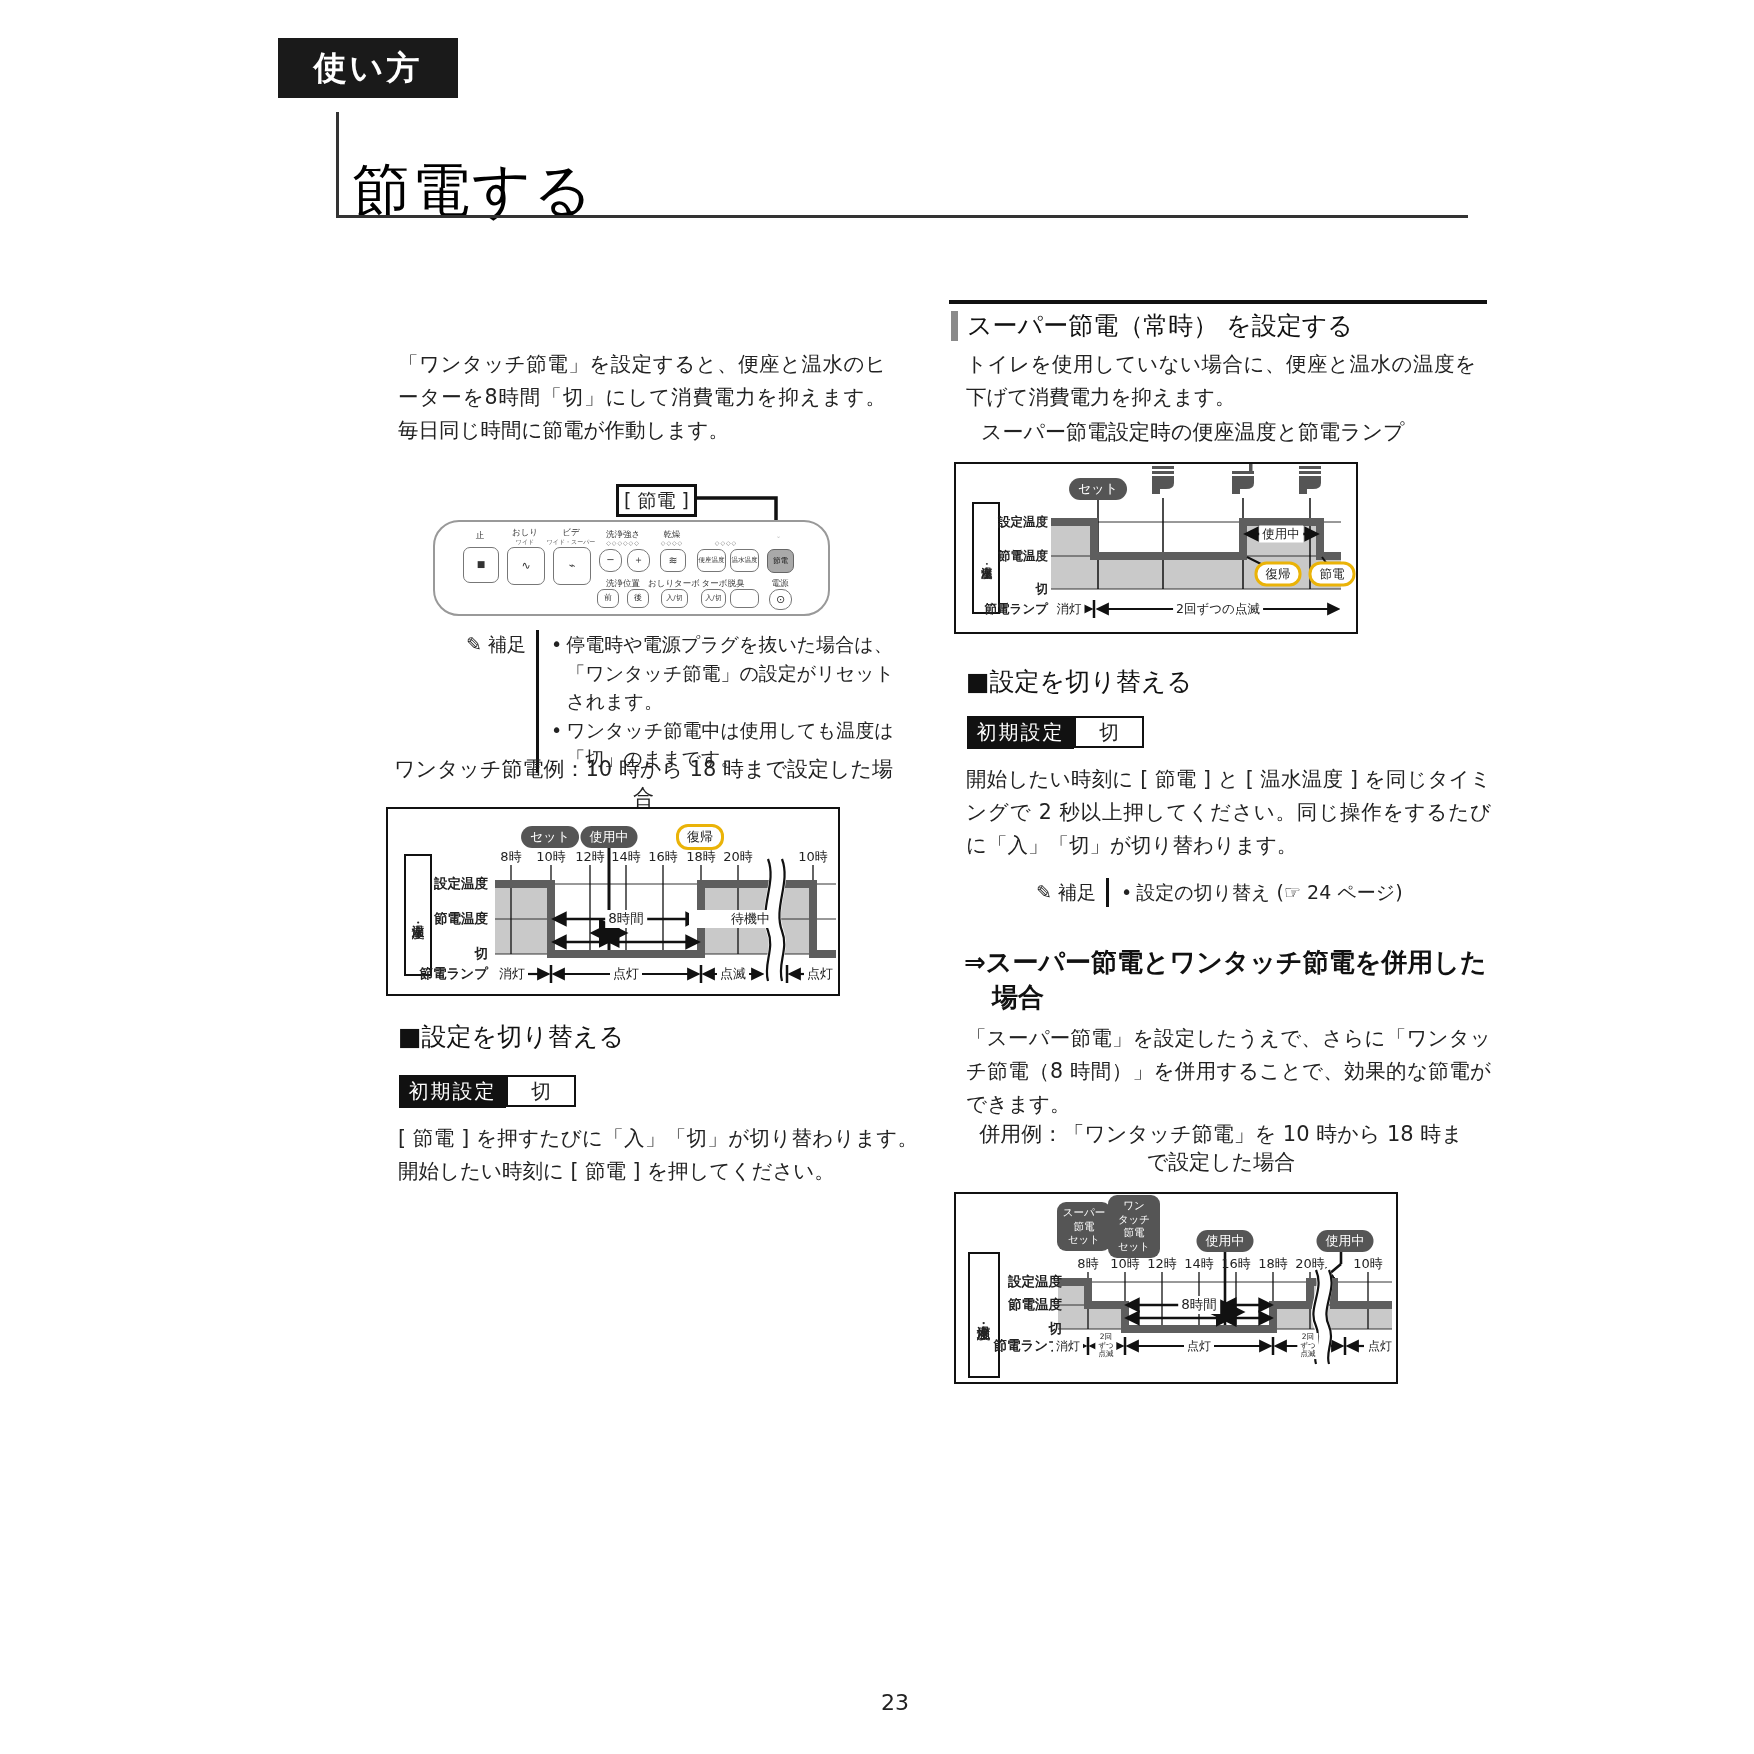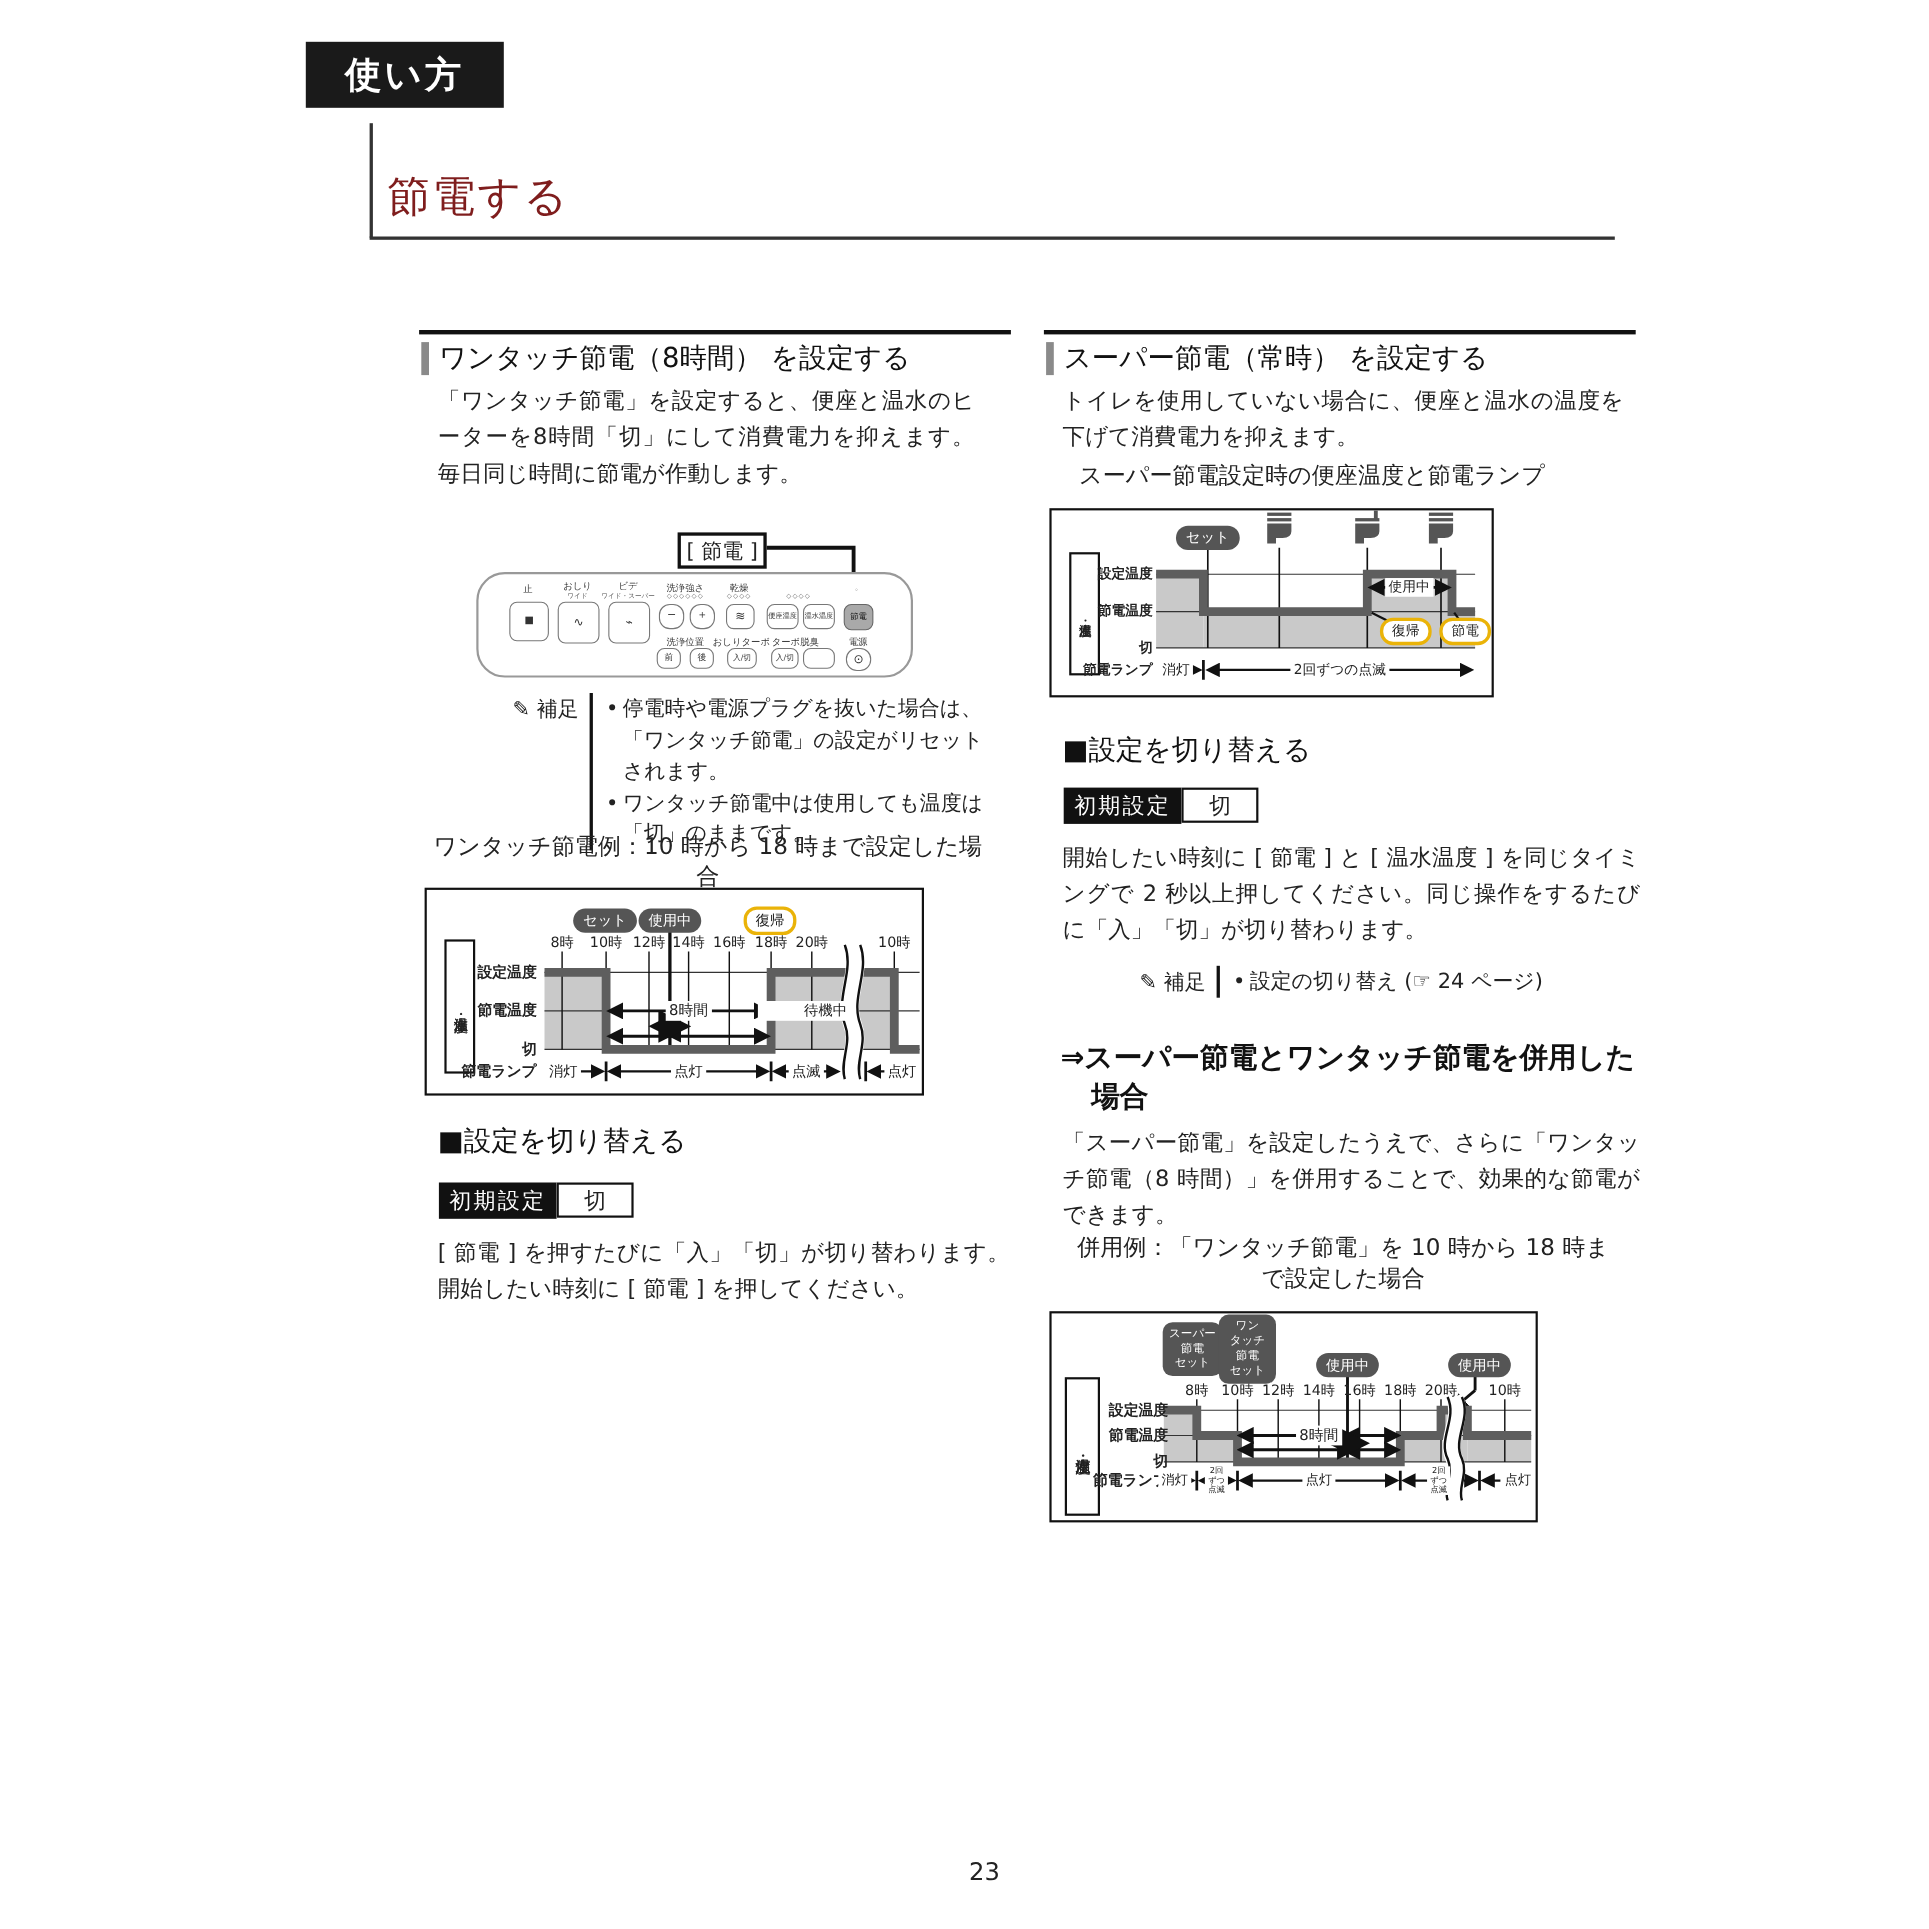--- a/index.html
+++ b/index.html
@@ -3,21 +3,21 @@
 <meta charset="utf-8">
 <style>
   html,body { margin:0; padding:0; background:#fff; }
   .page { position:relative; width:1754px; height:1729px; background:#fff; overflow:hidden;
           font-family:"DejaVu Sans","Liberation Sans",sans-serif; color:#222;margin-left:36px; }
   .abs { position:absolute; }
   .tag-box { background:#1a1a1a; color:#fff; font-size:33px; font-weight:bold;
              display:flex; align-items:center; justify-content:center; letter-spacing:3px; }
   .vbar { background:#333; }
   .hrule { background:#333; }
-  .doc-title { font-size:39px; color:#7f1d1d; letter-spacing:2px; }
+  .doc-title { font-size:58px; color:#000000; letter-spacing:2px; }
   .sec-head { border-top:4px solid #111; padding:5px 0 0 18px; font-size:25px; color:#111; position:absolute; }
   .sec-head .gbar { position:absolute; left:2px; top:7px; width:7px; height:30px; background:#8a8a8a; }
   .body-txt { font-size:20.5px; line-height:1.62; text-align:justify; color:#222; }
   .cap { font-size:21px; color:#222; }
   .note { display:flex; align-items:flex-start; font-size:19px; }
   .note .nlabel { white-space:nowrap; padding-right:10px; padding-top:2px; }
   .note .nbody { border-left:3px solid #111; padding-left:12px; line-height:1.5; }
   .note-item { display:flex; }
   .note-item .blt { padding-right:4px; }
   .sw-head { font-size:25px; color:#111; }
@@ -59,24 +59,20 @@
 
 <div class="page">
 
   <div class="abs tag-box" style="left:242px; top:38px; width:180px; height:60px;">
     <span>使い方</span>
   </div>
   <div class="abs vbar" style="left:300px; top:112px; width:3px; height:104px;"></div>
   <div class="abs doc-title" style="left:316px; top:152px;">節電する</div>
   <div class="abs hrule" style="left:300px; top:215px; width:1132px; height:3px;"></div>
 
-  <div class="sec-head" style="left:345px; top:300px; width:520px;">
-    <span class="gbar"></span>
-    <span>ワンタッチ節電（8時間） を設定する</span>
-  </div>
 
   <div class="abs body-txt" style="left:362px; top:348px; width:488px;">「ワンタッチ節電」を設定すると、便座と温水のヒーターを8時間「切」にして消費電力を抑えます。毎日同じ時間に節電が作動します。</div>
 
   <div class="remote-wrap" style="left:397px; top:483px; width:400px; height:132px;">
     <svg width="400" height="132" style="position:absolute;left:0;top:0;">
       <path d="M258,15 H343 V62" stroke="#111" stroke-width="3.5" fill="none"></path>
     </svg>
     <div class="callout" style="left:183px; top:1px; width:75px; height:27px;">[ 節電 ]</div>
     <div class="remote-body" style="left:0px; top:37px; width:393px; height:92px;">
 

